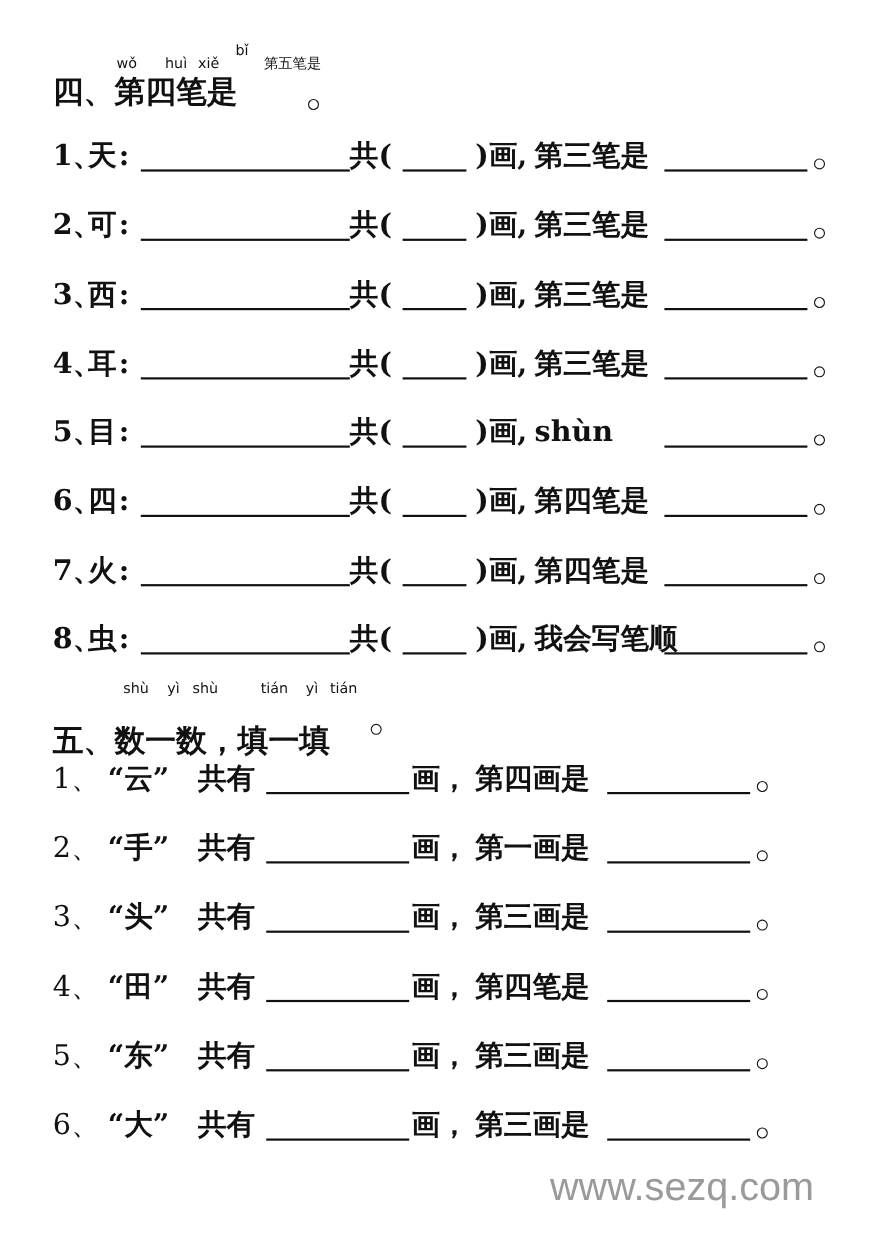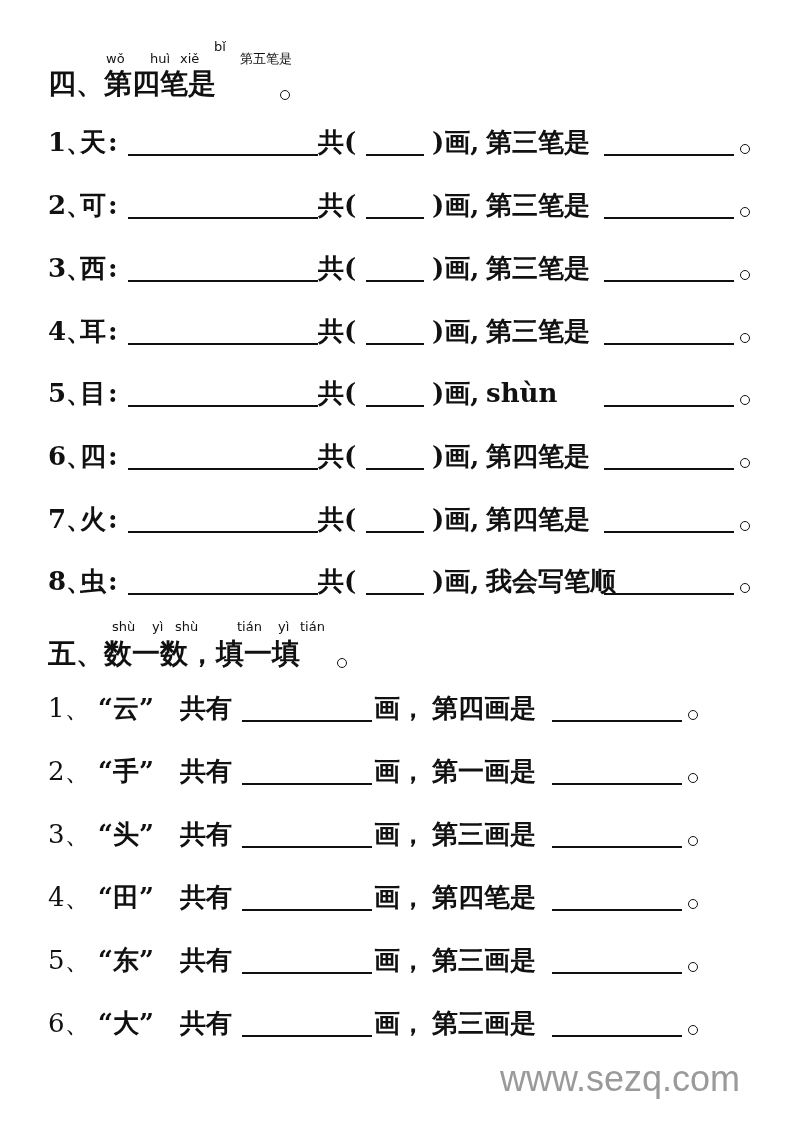--- a/index.html
+++ b/index.html
@@ -128,21 +128,21 @@
   </div>
 
 <div>
   <span class="pinyin" style="left:112px;top:620px">shù</span>
   <span class="pinyin" style="left:152px;top:620px">yì</span>
   <span class="pinyin" style="left:175px;top:620px">shù</span>
   <span class="pinyin" style="left:237px;top:620px">tián</span>
   <span class="pinyin" style="left:278px;top:620px">yì</span>
   <span class="pinyin" style="left:300px;top:620px">tián</span>
 </div>
-<div class="section-title" style="top:638px">
+<div class="section-title" style="top:658px">
   <span>五、数一数，填一填</span>
 </div>
 <div class="circle" style="left:337px;top:658px"></div>
 
 <div id="s5rows">
     <div class="row" style="top: 690px;">
       <span style="left:0;font-weight:normal">1、</span>
       <span style="left:50px">“云”</span>
       <span style="left:132px">共有</span>
       <div class="blank" style="left:194px;width:130px;top:30px"></div>

